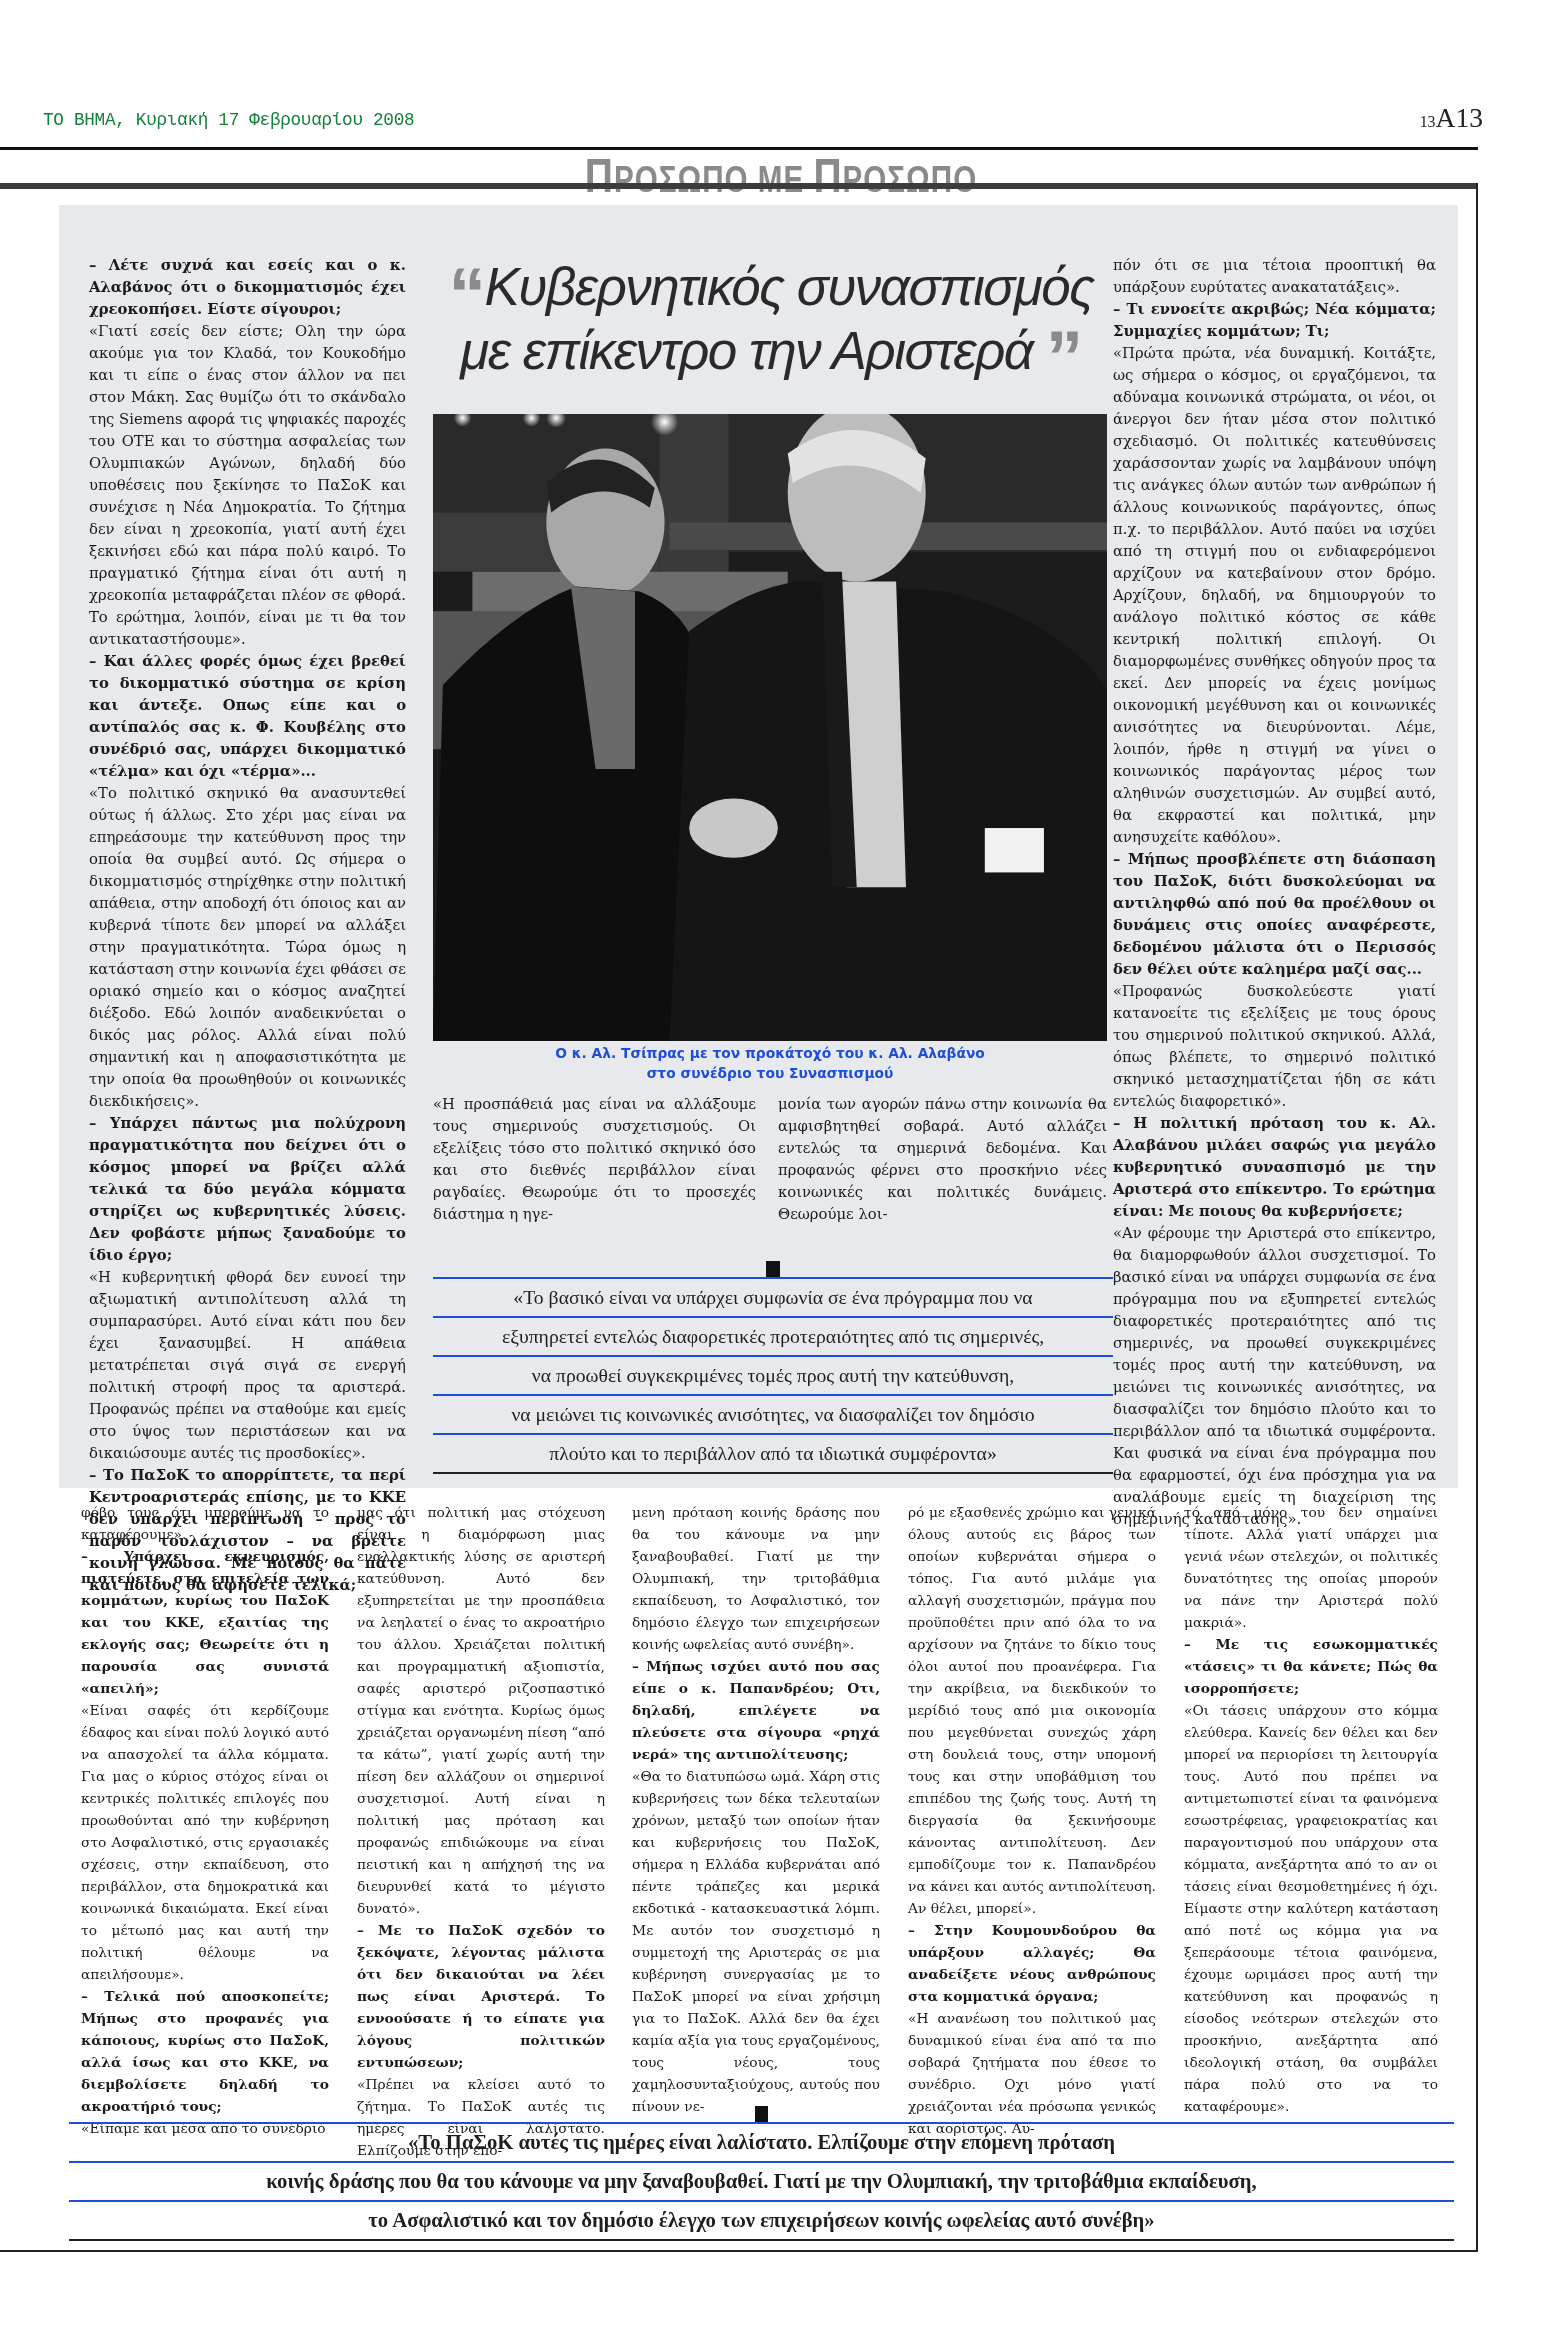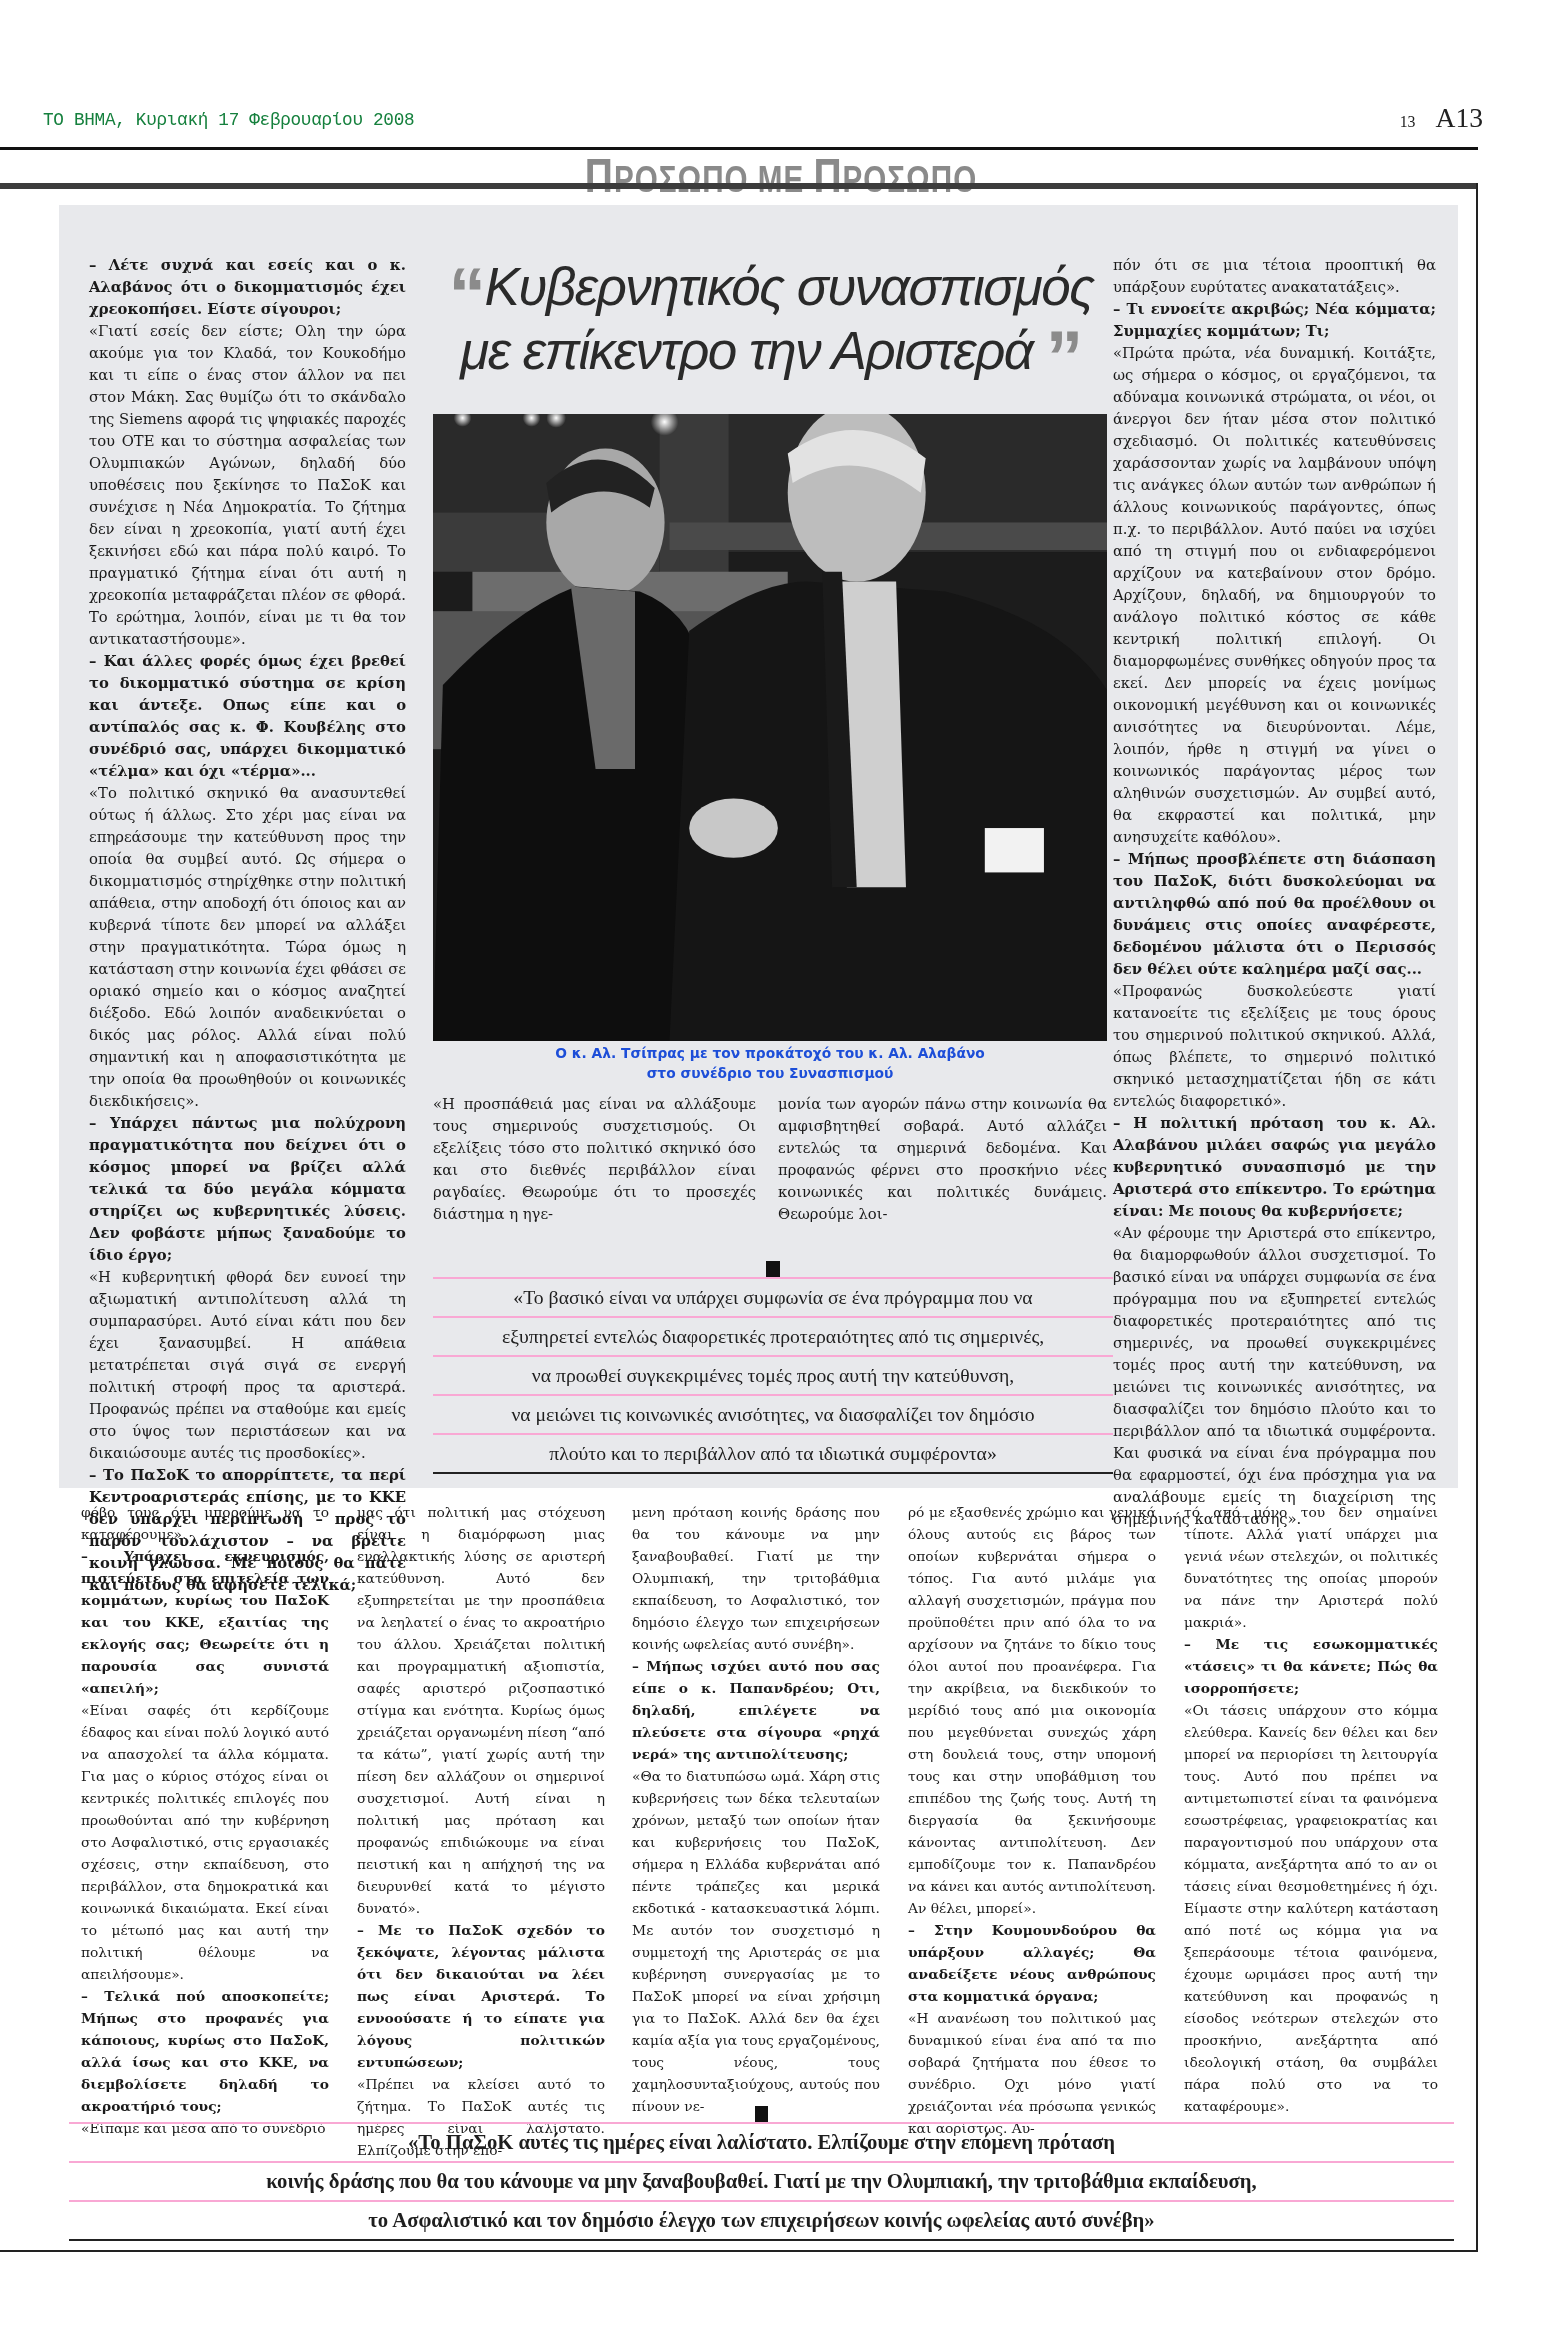--- a/index.html
+++ b/index.html
@@ -4,21 +4,21 @@
 <style>
   html, body { margin:0; padding:0; background:#ffffff; }
   body { width:1562px; height:2344px; position:relative; overflow:hidden;
          font-family:"DejaVu Serif", "Liberation Serif", serif; color:#1a1a1a; }
 
   
   .masthead-left { position:absolute; left:43px; top:110px; font-family:Liberation Mono, monospace;
                    font-size:17.7px; letter-spacing:-0.3px; color:#15803d; }
   .masthead-right { position:absolute; right:79px; top:102px; font-family:"Liberation Serif", serif; color:#222; }
   .masthead-right .small { font-size:15.8px; }
-  .masthead-right .big { font-size:27.6px;margin-left:20px; }
+  .masthead-right .big { font-size:27.6px; }
   .rule-top { position:absolute; left:0; width:1478px; top:147px; height:3px; background:#111; }
   .section-title { position:absolute; left:0; width:1562px; top:148px; text-align:center;
                    font-family:"Liberation Sans", sans-serif; font-weight:bold; font-size:29.6px; color:#8a8a8a;
                    letter-spacing:1px; transform:scaleY(1.25); transform-origin:top center; }
   .section-title .cap { font-size:39px; }
   .rule-thick { position:absolute; left:0; width:1478px; top:183px; height:5.9px; background:#3c3c3c; }
   .frame-right { position:absolute; left:1476px; top:183px; width:2px; height:2069px; background:#222; }
   .frame-bottom { position:absolute; left:0; top:2250px; width:1478px; height:2px; background:#222; }
 
   
@@ -41,21 +41,21 @@
   .photo svg { width:100%; height:100%; display:block; }
   .caption { position:absolute; left:433px; top:1044px; width:674px; text-align:center;
              font-family:"DejaVu Sans", sans-serif; font-weight:bold; font-size:13.8px; line-height:19.7px; color:#1d4ed8; }
   .colA { left:433px; top:1093px; width:323px; }
   .colB { left:778px; top:1093px; width:329px; }
 
   
   .pull { position:absolute; font-family:"Liberation Serif", serif; color:#1e1e1e; text-align:center; }
   .pull1 { left:433px; top:1261px; width:680px; }
   .pull .marker { width:13.8px; height:15.8px; background:#111; margin:0 auto; }
-  .pull .line { border-top:2px solid #f9a8d4; font-size:19.7px; line-height:35px; padding:1px 0; }
+  .pull .line { border-top:2px solid #1d4ed8; font-size:19.7px; line-height:35px; padding:1px 0; }
   .pull .line.last { border-bottom:2px solid #222; }
 
   
   .bcol { position:absolute; top:1501px; font-size:13.8px; line-height:22px; text-align:justify; }
   .bcol p { margin:0; }
   .b1 { left:81px; width:248px; }
   .b2 { left:357px; width:248px; }
   .b3 { left:632px; width:248px; }
   .b4 { left:908px; width:248px; }
   .b5 { left:1184px; width:254px; }

